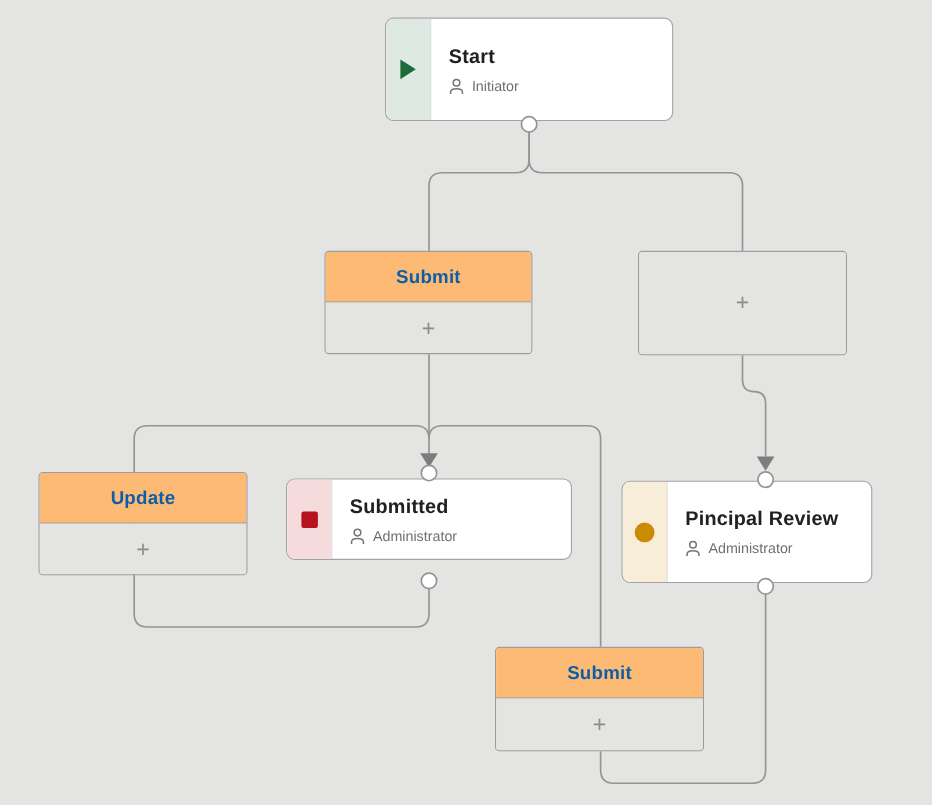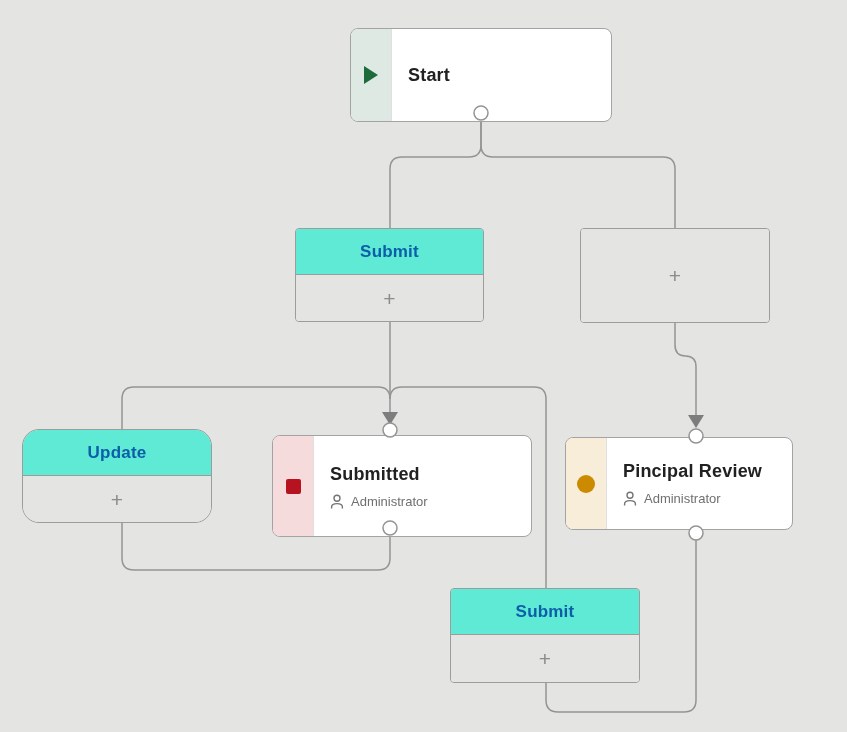--- a/index.html
+++ b/index.html
@@ -56,22 +56,22 @@
     letter-spacing: 0.2px;
   }
   .node .assignee {
     display: flex;
     align-items: center;
     gap: 7px;
     font-size: 13px;
     color: #6f6f6f;
   }
 
-  .node-start        { left: 350px; top: 28px;  width: 262px; height: 94px; }
-  .node-submitted    { left: 272px; top: 435px; width: 260px; height: 102px; justify-content: flex-end; }
+  .node-start        { left: 350px; top: 16px;  width: 262px; height: 94px; }
+  .node-submitted    { left: 260px; top: 435px; width: 260px; height: 74px; justify-content: flex-end; }
   .node-principal    { left: 565px; top: 437px; width: 228px; height: 93px; }
 
   .node-start .stripe     { background: #dfe9e3; }
   .node-submitted .stripe { background: #f5dbdc; }
   .node-principal .stripe { background: #f8edd8; }
 
   .play-shape {
     width: 0; height: 0;
     border-left: 14px solid #1d6b3a;
     border-top: 9px solid transparent;
@@ -95,21 +95,21 @@
     display: flex;
     flex-direction: column;
     border: 1px solid #9c9c9c;
     border-radius: 4px;
     box-sizing: border-box;
     overflow: hidden;
   }
   .action .head {
     height: 45px;
     flex: 0 0 45px;
-    background: #5eead4;
+    background: #fdba74;
     border-bottom: 1px solid #9c9c9c;
     display: flex;
     align-items: center;
     justify-content: center;
     font-size: 17px;
     font-weight: bold;
     color: #0d5ea8;
     letter-spacing: 0.2px;
     cursor: pointer;
   }
@@ -122,21 +122,21 @@
   }
   .action .plus {
     font-size: 21px;
     color: #8c8c8c;
     line-height: 1;
     cursor: pointer;
   }
 
   .action-submit-top    { left: 295px; top: 228px; width: 189px; height: 94px; }
   .action-for-principal { left: 580px; top: 228px; width: 190px; height: 95px; }
-  .action-update        { left: 22px;  top: 429px; width: 190px; height: 94px; border-radius: 17px; }
+  .action-update        { left: 35px;  top: 429px; width: 190px; height: 94px; }
   .action-submit-bottom { left: 450px; top: 588px; width: 190px; height: 95px; }
 </style>
 </head>
 <body>
 
 <div class="canvas">
 
   <svg class="layer layer-lines" width="847" height="732" viewBox="0 0 847 732">
     <g fill="none" stroke="#949494" stroke-width="1.5">
       <path d="M 481 113 V 145 Q 481 157 469 157 H 402 Q 390 157 390 169 V 228"></path>
@@ -152,20 +152,27 @@
       <polygon points="688,415 704,415 696,428"></polygon>
     </g>
   </svg>
 
   <div class="node node-start">
     <div class="stripe">
       <div class="play-shape"></div>
     </div>
     <div class="body">
       <div class="title">Start</div>
+      <div class="assignee">
+        <svg width="14" height="15" viewBox="0 0 14 15">
+          <circle cx="7" cy="4.2" r="3" fill="none" stroke="#757575" stroke-width="1.4"></circle>
+          <path d="M1.6 14.5 L1.6 12.8 Q1.6 9.6 7 9.6 Q12.4 9.6 12.4 12.8 L12.4 14.5" fill="none" stroke="#757575" stroke-width="1.4"></path>
+        </svg>
+        <span>Initiator</span>
+      </div>
     </div>
   </div>
 
   <div class="action action-submit-top">
     <div class="head">Submit</div>
     <div class="foot">
       <span class="plus">+</span>
     </div>
   </div>
 

